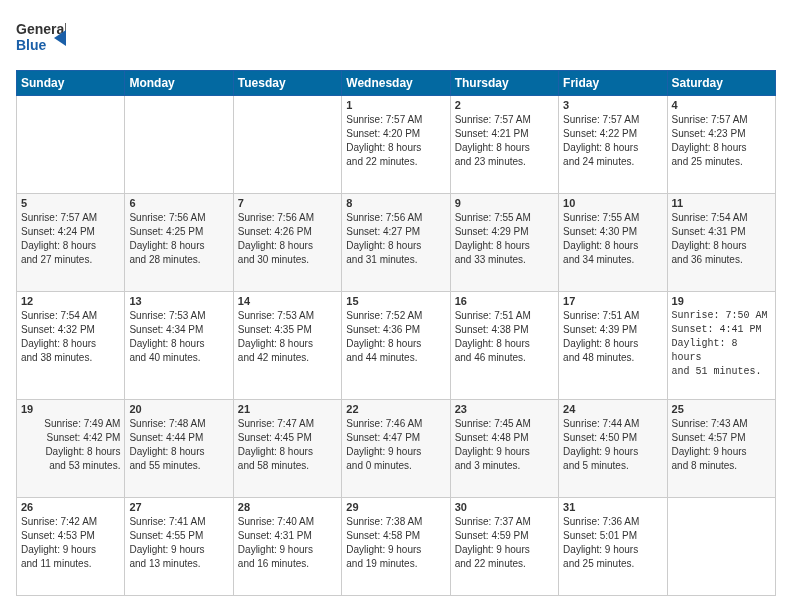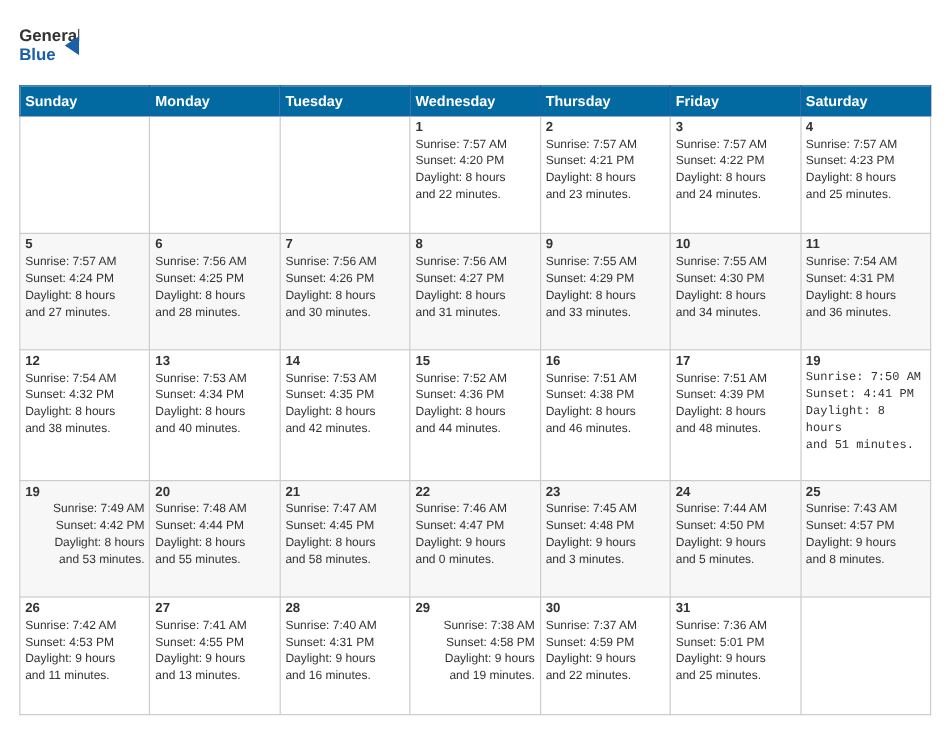--- a/index.html
+++ b/index.html
@@ -318,21 +318,21 @@
           </td>
           <td>
             <span class="day-number">28</span>
             <div class="day-info" style="white-space: pre-line;">Sunrise: 7:40 AM
 Sunset: 4:31 PM
 Daylight: 9 hours
 and 16 minutes.</div>
           </td>
           <td>
             <span class="day-number">29</span>
-            <div class="day-info" style="white-space: pre-line; text-align: right;">Sunrise: 7:38 AM
+            <div class="day-info" style="white-space: pre-line;">Sunrise: 7:38 AM
 Sunset: 4:58 PM
 Daylight: 9 hours
 and 19 minutes.</div>
           </td>
           <td>
             <span class="day-number">30</span>
             <div class="day-info" style="white-space: pre-line;">Sunrise: 7:37 AM
 Sunset: 4:59 PM
 Daylight: 9 hours
 and 22 minutes.</div>

